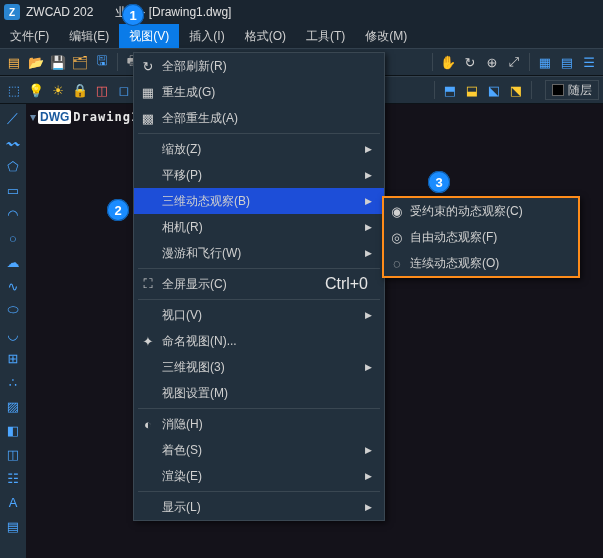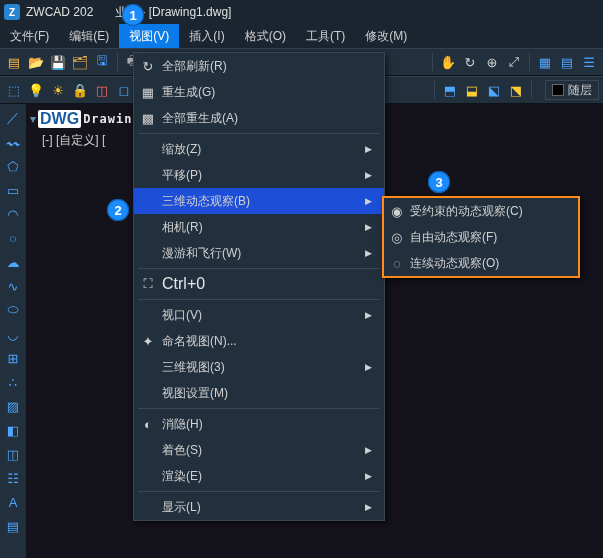--- a/index.html
+++ b/index.html
@@ -87,21 +87,21 @@
   .tree {
     position: absolute;
     left: 26px; top: 104px;
     width: 110px;
     color: #d0d0d0;
     padding: 4px;
   }
   .tree-row { display: flex; align-items: center; gap: 2px; padding: 2px 0; }
   .doc-badge {
     background: #fff; color: #1a5a9e;
-    font-size: 16px; font-weight: bold;
+    font-size: 12px; font-weight: bold;
     padding: 0 2px; border-radius: 2px;
     font-family: Arial, sans-serif;
   }
   .doc-name {
     font-family: Consolas, monospace;
     font-weight: bold;
     color: #e8e8e8;
     letter-spacing: 1px;
   }
   
@@ -254,23 +254,20 @@
   <span class="rail-ico">A</span>
   <span class="rail-ico">▤</span>
 </div>
 
 <div class="tree">
   <div class="tree-row">
     <span style="color:#6a8aaa">▾</span>
     <span class="doc-badge">DWG</span>
     <span class="doc-name">Drawing1</span>
   </div>
-  <div class="tree-row">
-    <span style="margin-left:12px">[-] [自定义] [</span>
-  </div>
 </div>
 
 <div class="canvas"></div>
 
 <div class="dropdown">
   <div class="dd-item">
     <span class="dd-icon">↻</span>
     <span class="dd-label">全部刷新(R)</span>
   </div>
   <div class="dd-item">
@@ -303,20 +300,21 @@
     <span class="dd-arrow">▶</span>
   </div>
   <div class="dd-item">
     <span class="dd-icon"></span>
       <span class="dd-label">漫游和飞行(W)</span>
     <span class="dd-arrow">▶</span>
   </div>
   <div class="dd-hr"></div>
   <div class="dd-item">
     <span class="dd-icon">⛶</span>
+    <span class="dd-label">全屏显示(C)</span>
     <span class="dd-shortcut">Ctrl+0</span>
   </div>
   <div class="dd-hr"></div>
   <div class="dd-item">
     <span class="dd-icon"></span>
       <span class="dd-label">视口(V)</span>
     <span class="dd-arrow">▶</span>
   </div>
   <div class="dd-item">
     <span class="dd-icon">✦</span>

